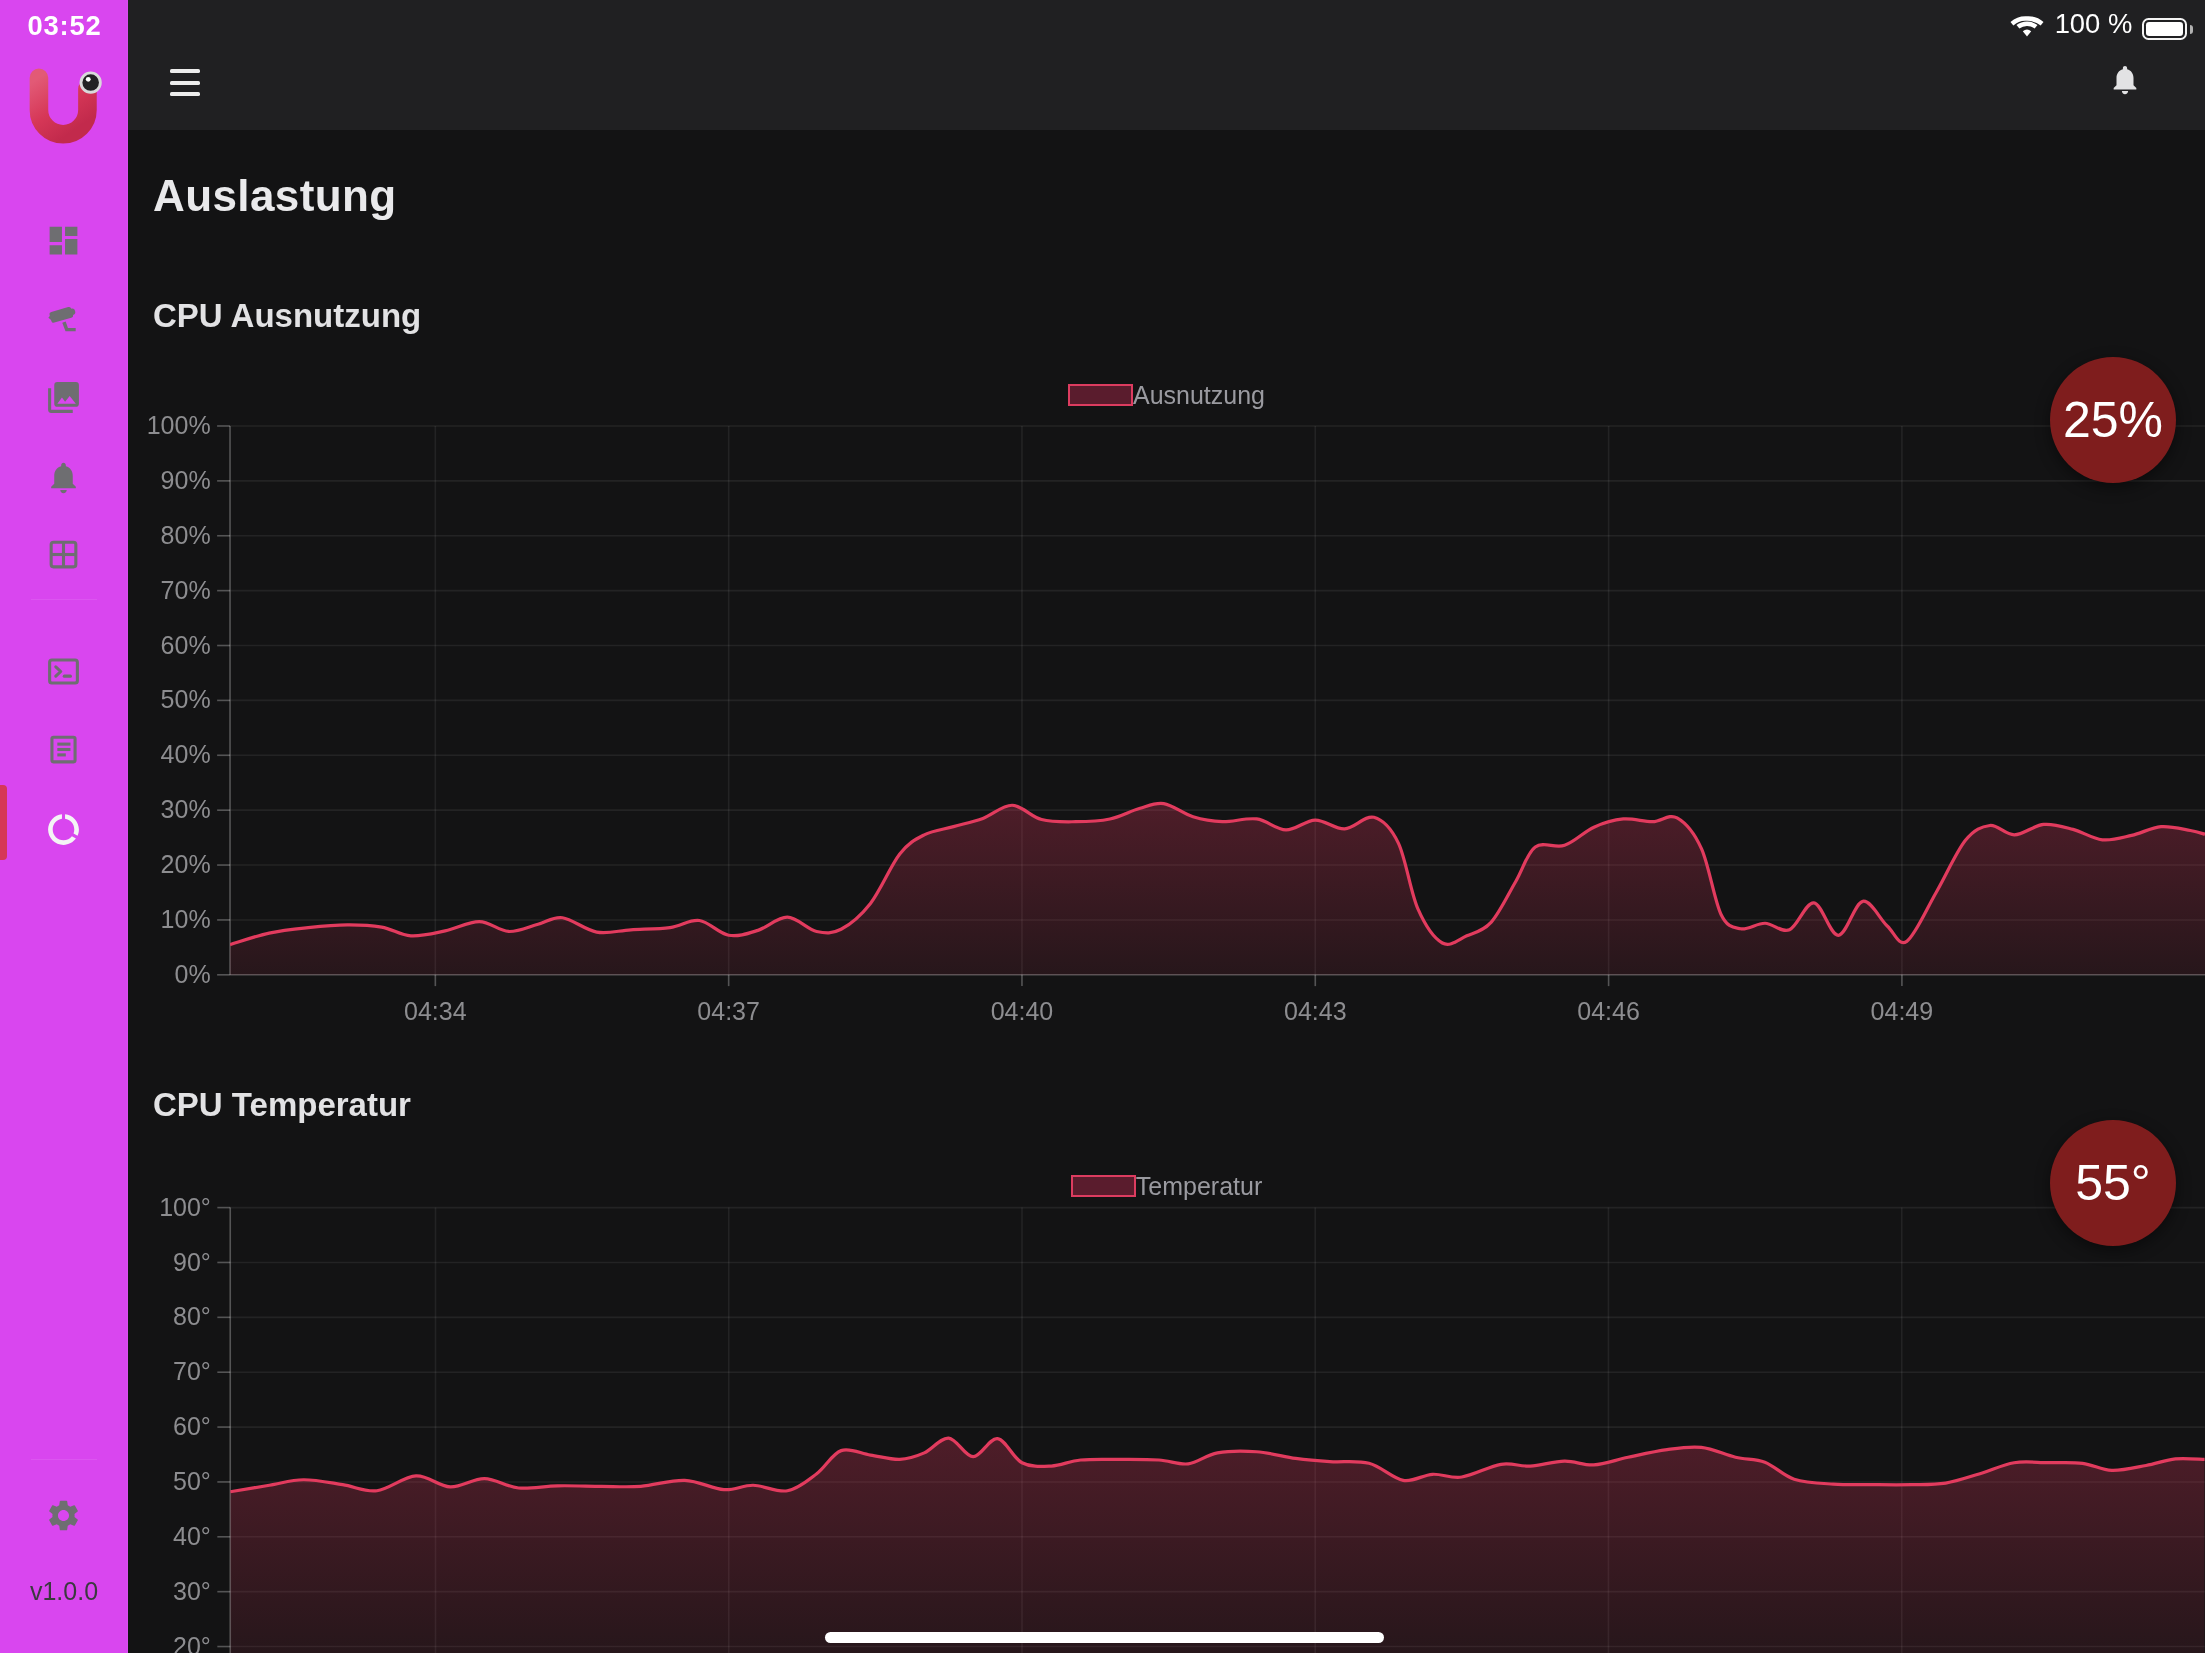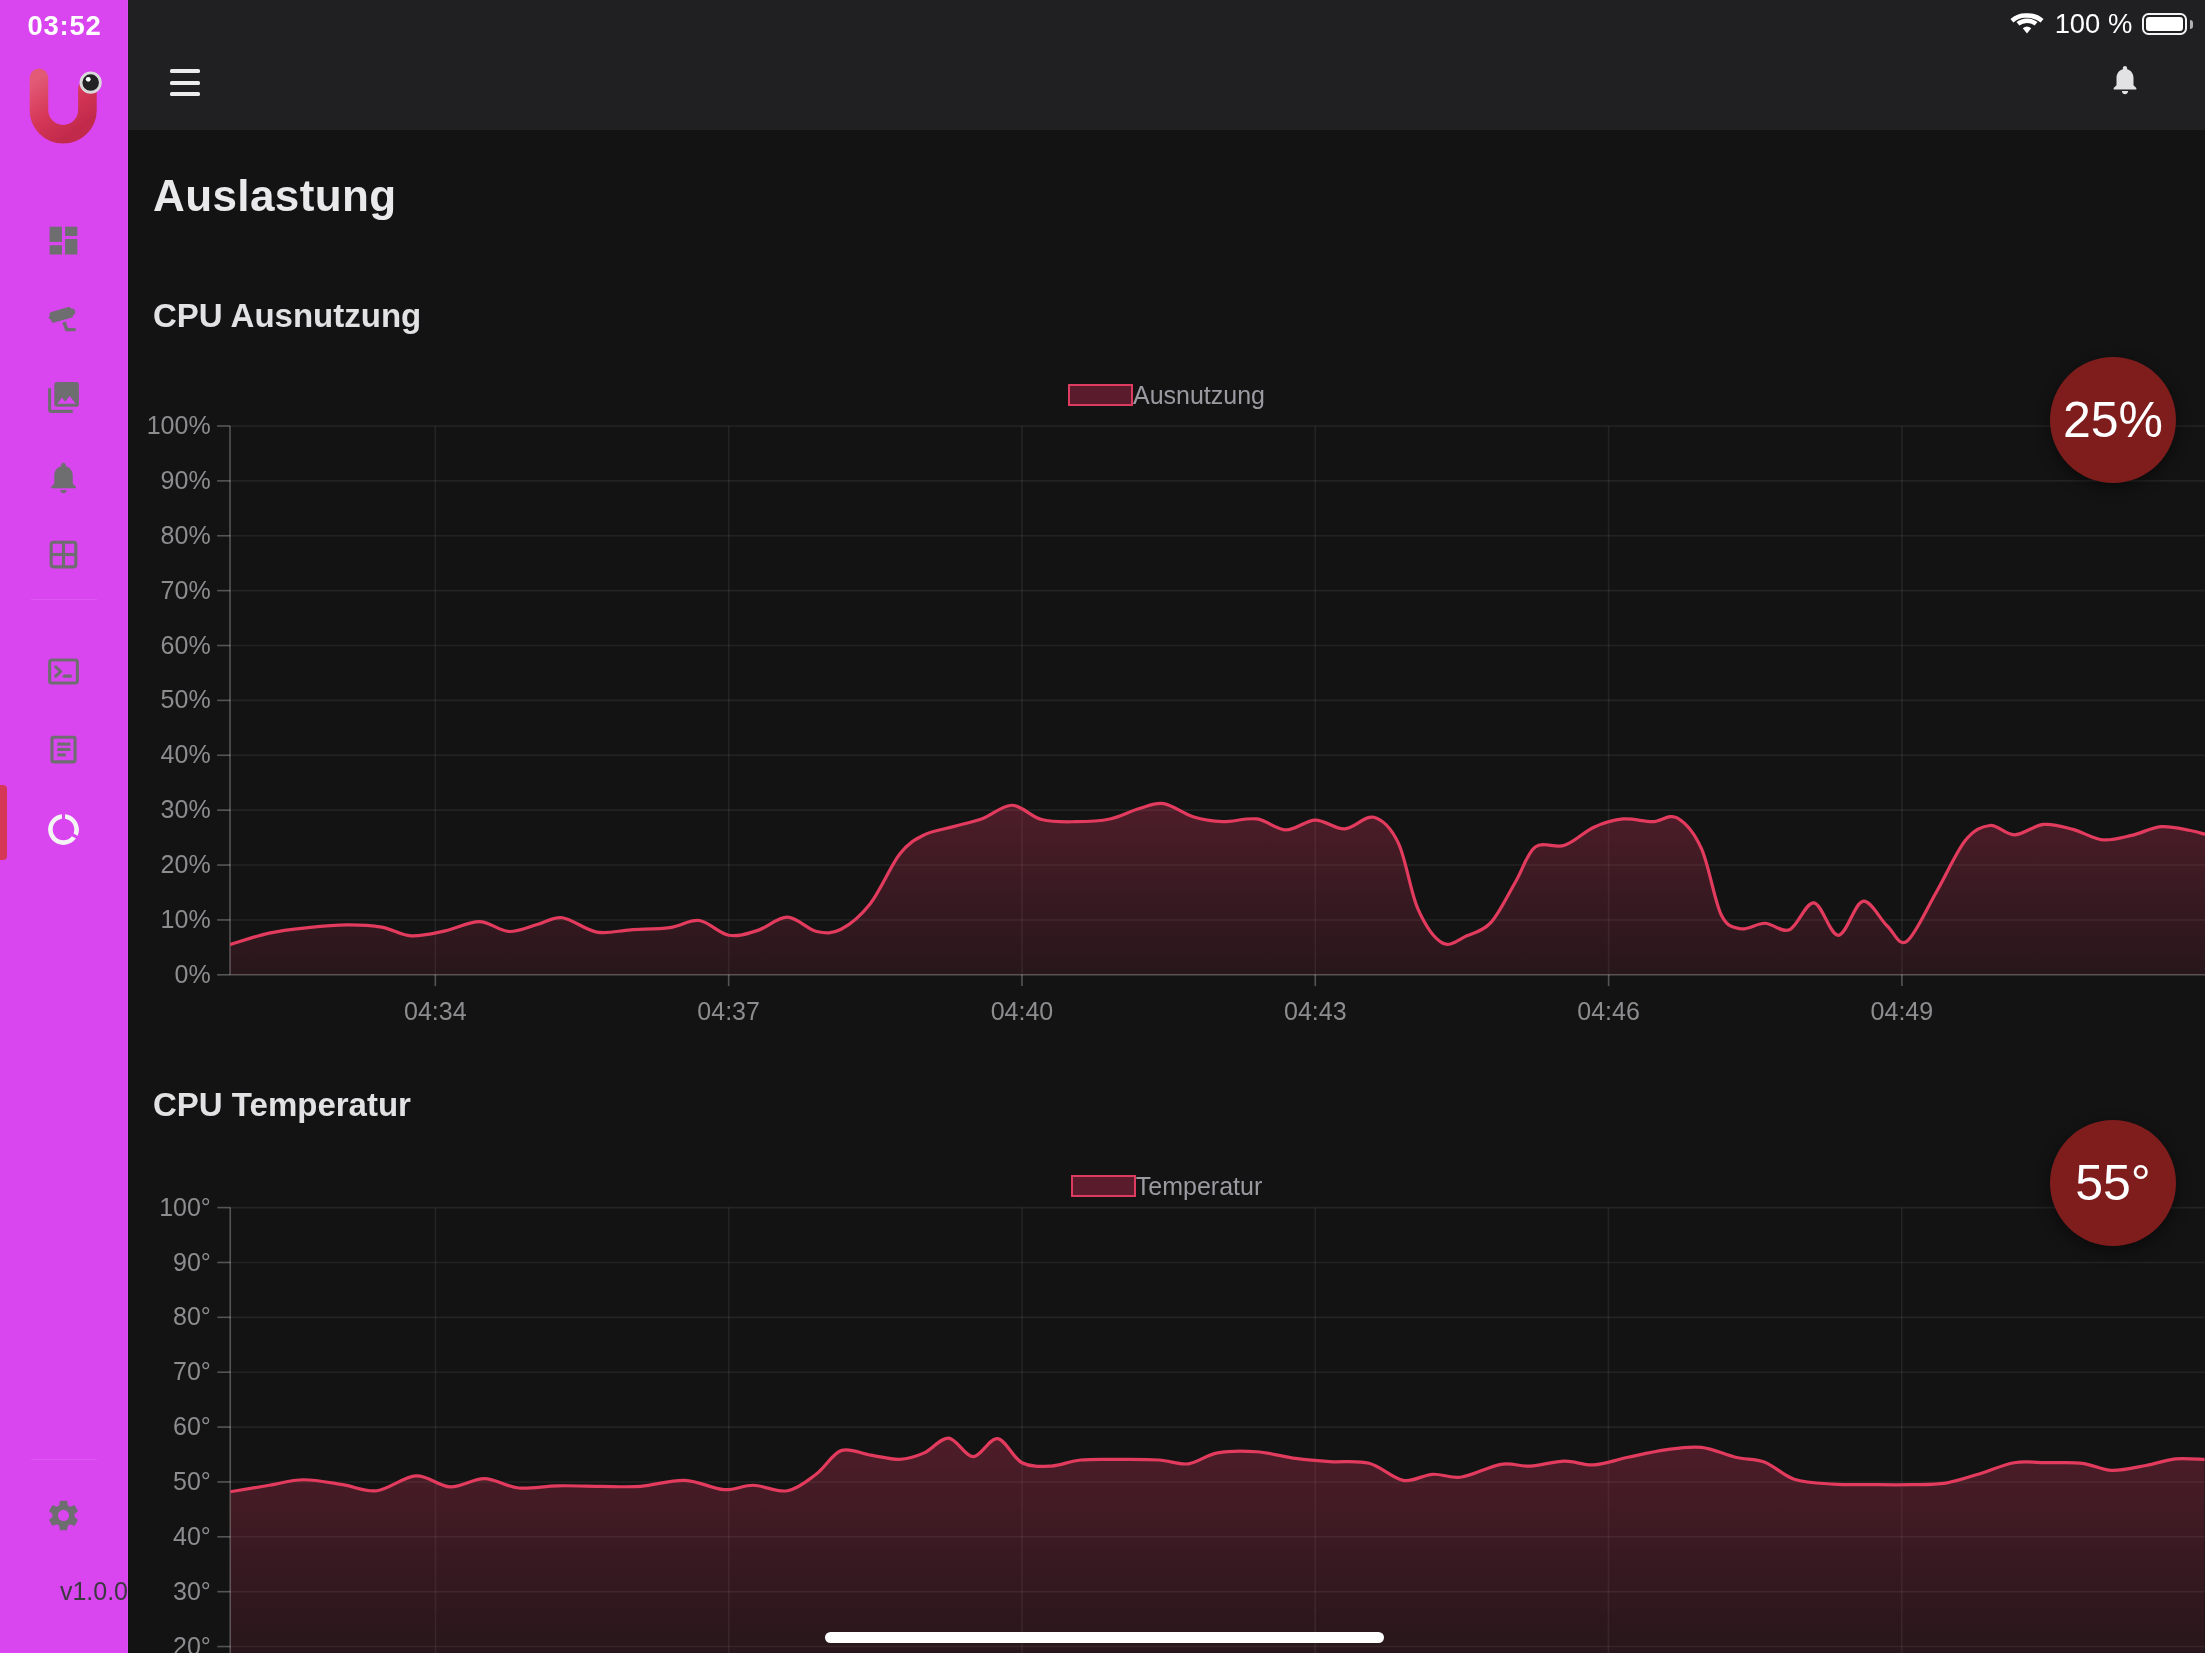--- a/index.html
+++ b/index.html
@@ -10,21 +10,21 @@
     color: #e6e6e8;
     position: relative;
   }
   
   .status-time {
     position: absolute; left: 27.4px; top: 9.7px;
     font-size: 27.4px; font-weight: 600; color: #ffffff; letter-spacing: 0.8px;
   }
   .status-right {
     position: absolute; right: 18px; top: 8px;
-    display: flex; align-items: center; gap: 9.7px;
+    display: flex; align-items: flex-end; gap: 9.7px;
   }
   .status-right .pct { font-size: 27.4px; font-weight: 500; color: #ffffff; }
   .battery { position: relative; width: 45px; height: 22px; }
   .battery .shell { position: absolute; inset: 0; border: 2.4px solid rgba(255,255,255,.95); border-radius: 6.5px; }
   .battery .fill  { position: absolute; left: 4px; top: 4px; bottom: 4px; right: 4px; background: #fff; border-radius: 3.2px; }
   .battery .nub   { position: absolute; right: -5.7px; top: 6.5px; width: 3.2px; height: 9px; background: rgba(255,255,255,.65); border-radius: 0 3.2px 3.2px 0; }
 
   
   .header {
     position: absolute; left: 128px; top: 0; right: 0; height: 130px;
@@ -44,21 +44,21 @@
   }
   .logo { position: absolute; left: 26px; top: 68px; width: 76px; height: 84px; }
   .nav-icon { position: absolute; left: 45px; width: 37px; height: 37px; cursor: pointer; }
   .nav-icon svg { width: 100%; height: 100%; }
   .side-divider { position: absolute; left: 31px; width: 66px; height: 0; border-top: 1.6px solid rgba(255,255,255,.09); }
   .active-bar {
     position: absolute; left: 0; top: 785px; width: 7.3px; height: 75px;
     background: #d63757; border-radius: 0 4px 4px 0;
   }
   .version {
-    position: absolute; left: 0; top: 1577px; width: 128px; text-align: right;
+    position: absolute; left: 0; top: 1577px; width: 128px; text-align: center;
     font-size: 25px; color: #3a3a3e;
   }
 
   
   .page-title {
     position: absolute; left: 153px; top: 171px;
     font-size: 44px; font-weight: 700; color: #e9e9eb; letter-spacing: 0.4px;
   }
   .section-title {
     position: absolute; left: 153px;

